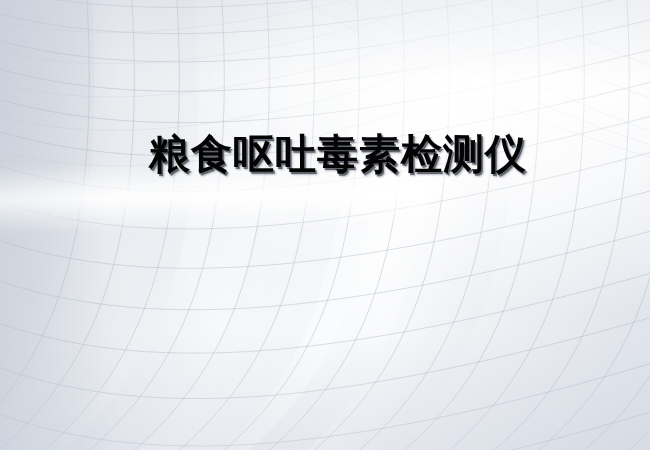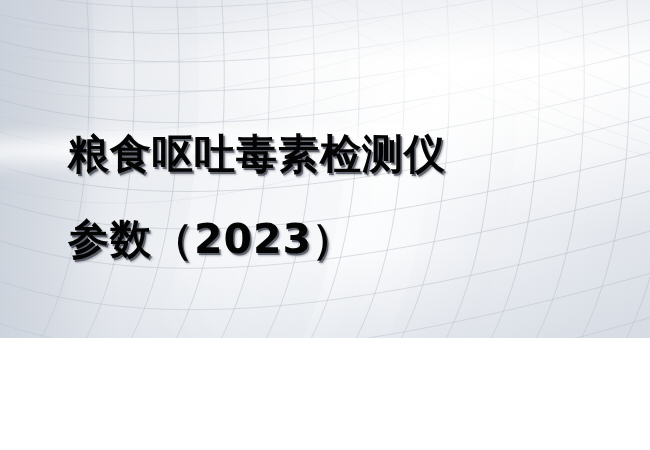--- a/index.html
+++ b/index.html
@@ -4,24 +4,25 @@
 <style>
   html, body {
     margin: 0;
     padding: 0;
     background: #ffffff;
   }
 
   #banner {
     position: relative;
     width: 650px;
-    height: 338px;
+    height: 450px;
     overflow: hidden;
     font-family: "DejaVu Sans", "Liberation Sans", sans-serif;
     background: #1d4ed8;
+    text-align: center;
   }
 
   
   .bg-svg {
     position: absolute;
     inset: 0;
     width: 650px;
     height: 450px;
     display: block;
   }
@@ -184,16 +185,15 @@
       </g>
     </g>
   </svg>
 
   <div class="bg-sheen2"></div>
   <div class="bg-sheen"></div>
   <div class="bg-vignette"></div>
 
   <div class="title-block">
     <div class="title-line">粮食呕吐毒素检测仪</div>
-    <div class="title-line">参数（2023）</div>
   </div>
 
 </div>
 
 </body></html>

